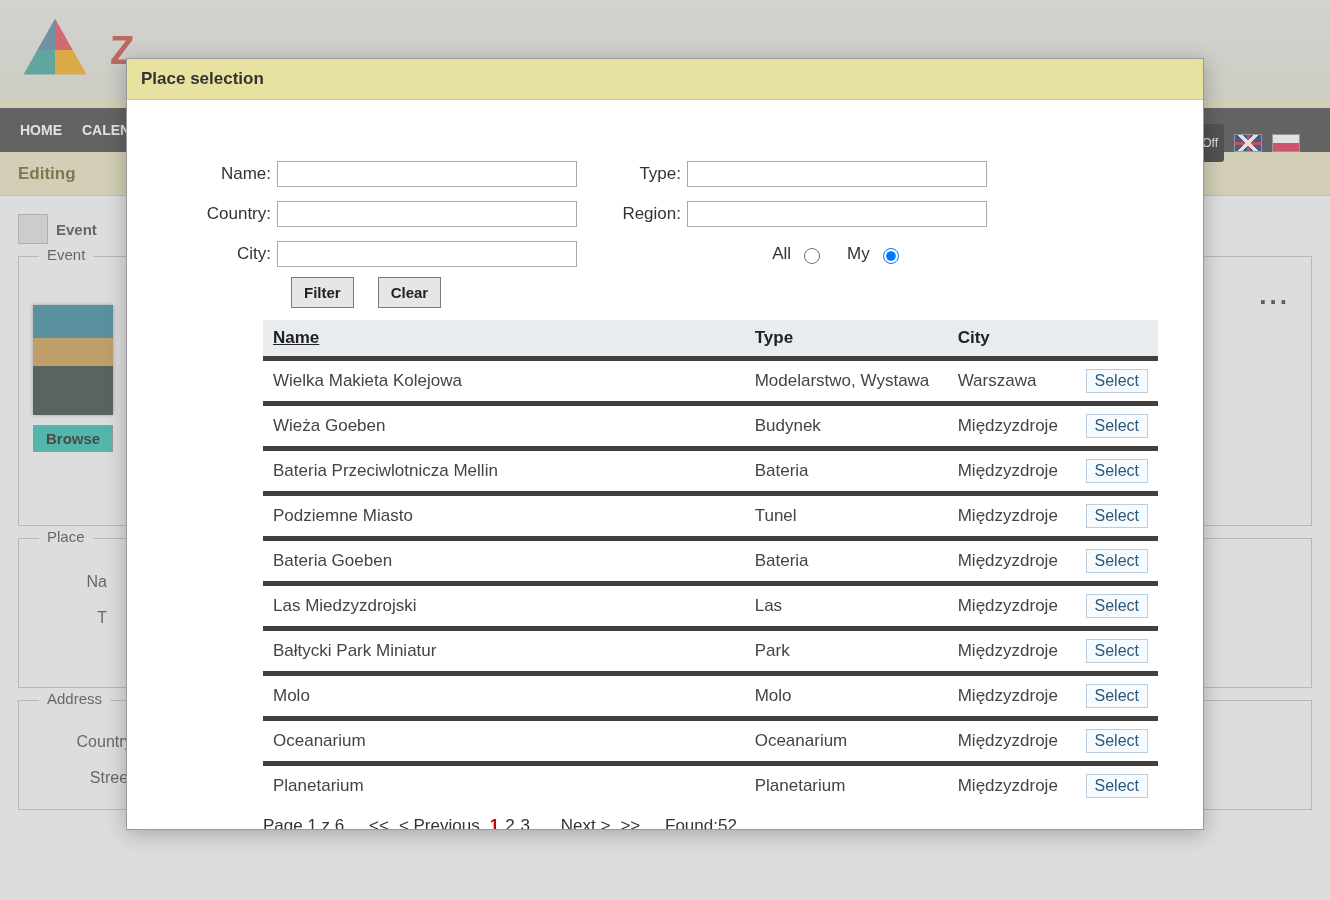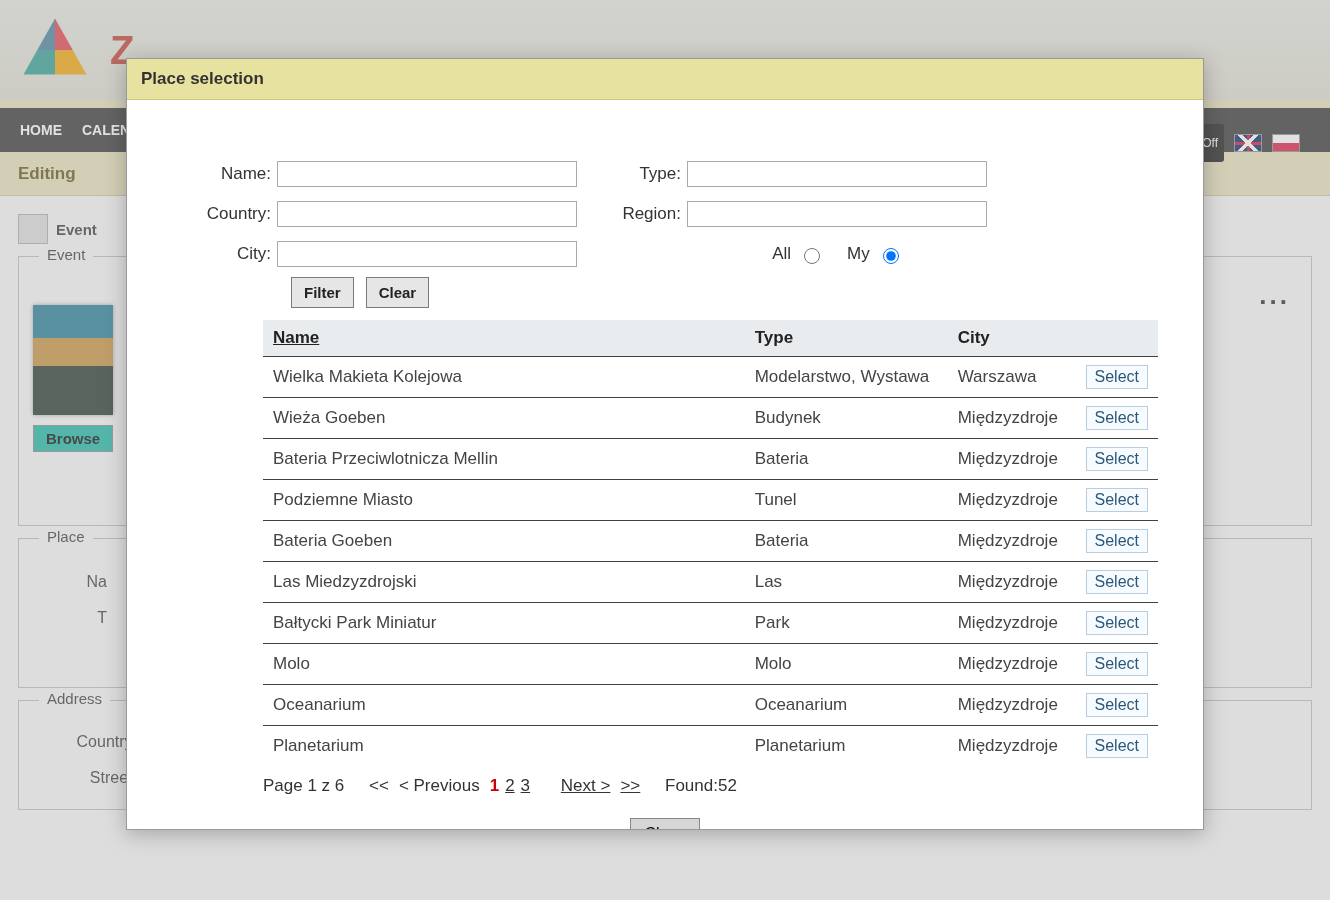--- a/index.html
+++ b/index.html
@@ -189,21 +189,21 @@
     padding: 2px 6px; font-size: 15px;
   }
   .radio-cell {
     display: flex; align-items: center; gap: 8px;
     font-size: 17px;
     justify-content: center;
   }
   .radio-cell input[type=radio] {
     width: 16px; height: 16px;
   }
-  .btn-row { margin: 4px 0 12px 112px; display: flex; gap: 12px; padding-left: 12px; }
+  .btn-row { margin: 4px 0 12px 112px; display: flex; gap: 24px; padding-left: 12px; }
   .btn {
     font-weight: 700;
     font-size: 15px;
     padding: 6px 12px;
     border: 1px solid #7a7a7a;
     background: #e6e6e6;
     color: #222;
     cursor: pointer;
   }
   .results {
@@ -217,21 +217,21 @@
   }
   .results th {
     text-align: left;
     font-weight: 700;
     padding: 8px 10px;
     color: #222;
   }
   .results th.sortable { text-decoration: underline; }
   .results td {
     padding: 8px 10px;
-    border-top: 1px solid #404040;
+    border-top: 5px solid #404040;
     color: #444;
     vertical-align: middle;
   }
   .results tr td:last-child { text-align: left; width: 80px; }
   .sel-btn {
     font-size: 16px;
     padding: 2px 8px;
     border: 1px solid #bcd;
     background: #f6fbff;
     color: #2b5878;

